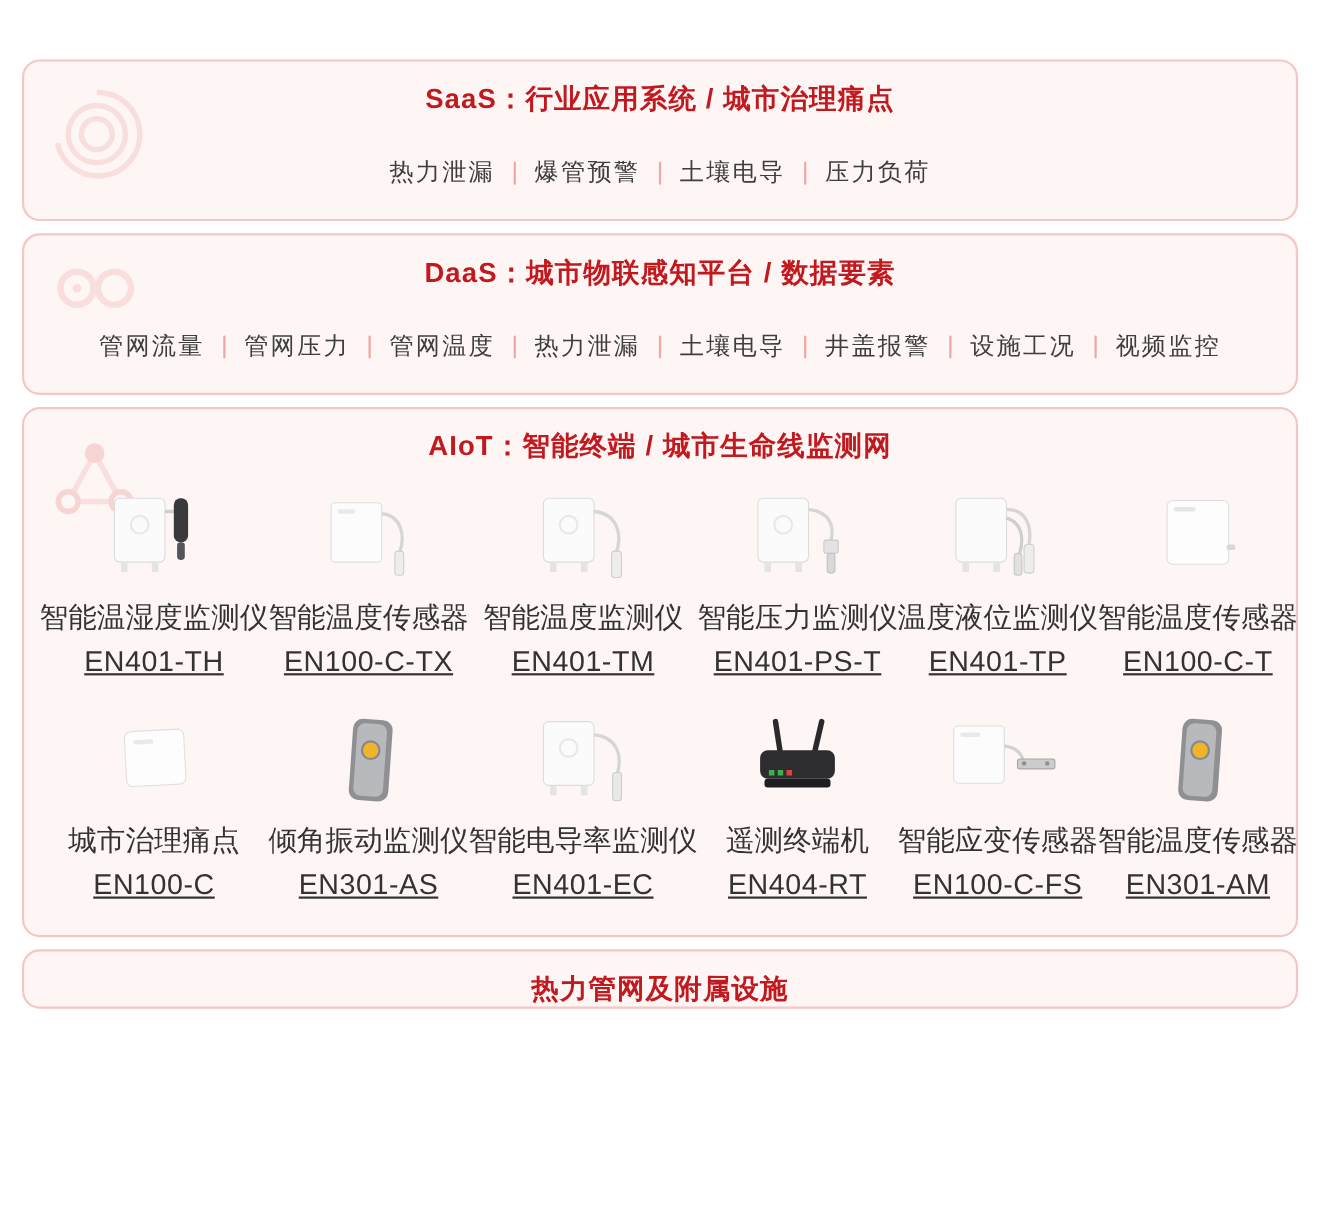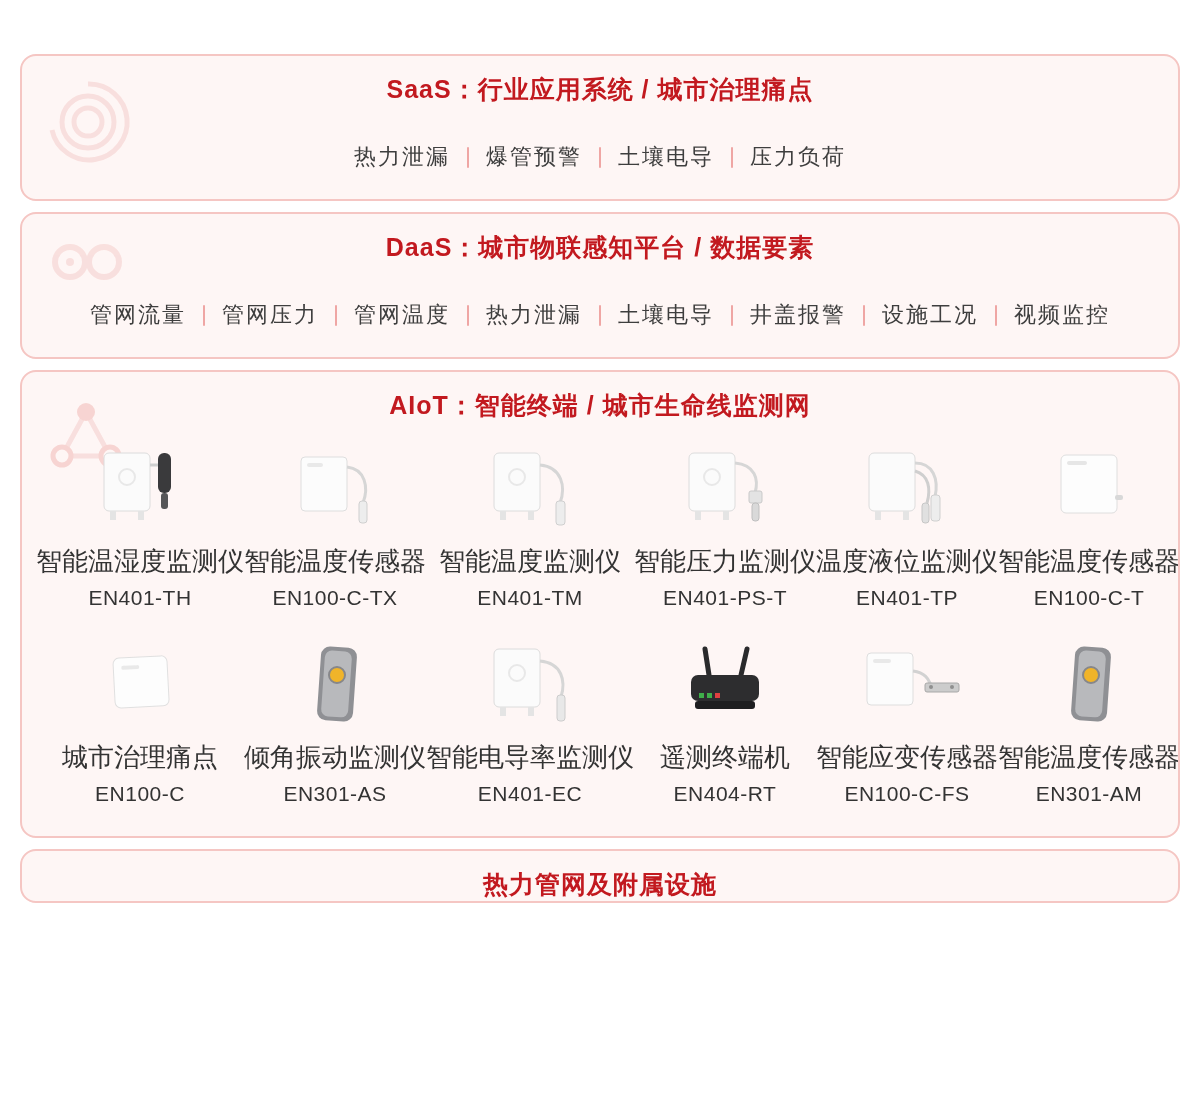--- a/index.html
+++ b/index.html
@@ -80,24 +80,25 @@
     align-items: center;
     justify-content: center;
   }
   .pname {
     font-size: 26px;
     color: #333333;
     margin-top: 8px;
     white-space: nowrap;
   }
   .pmodel {
-    font-size: 21px;
+    font-size: 26px;
     color: #333333;
     margin-top: 7px;
     letter-spacing: 0.5px;
+    text-decoration: underline;
   }
 </style>
 </head>
 <body>
 
 <div class="page">
 
   <section class="panel">
     <svg class="watermark" width="88" height="88" viewBox="0 0 88 88" fill="none">
       <circle cx="44" cy="44" r="14" stroke="#f8dcda" stroke-width="5"></circle>

